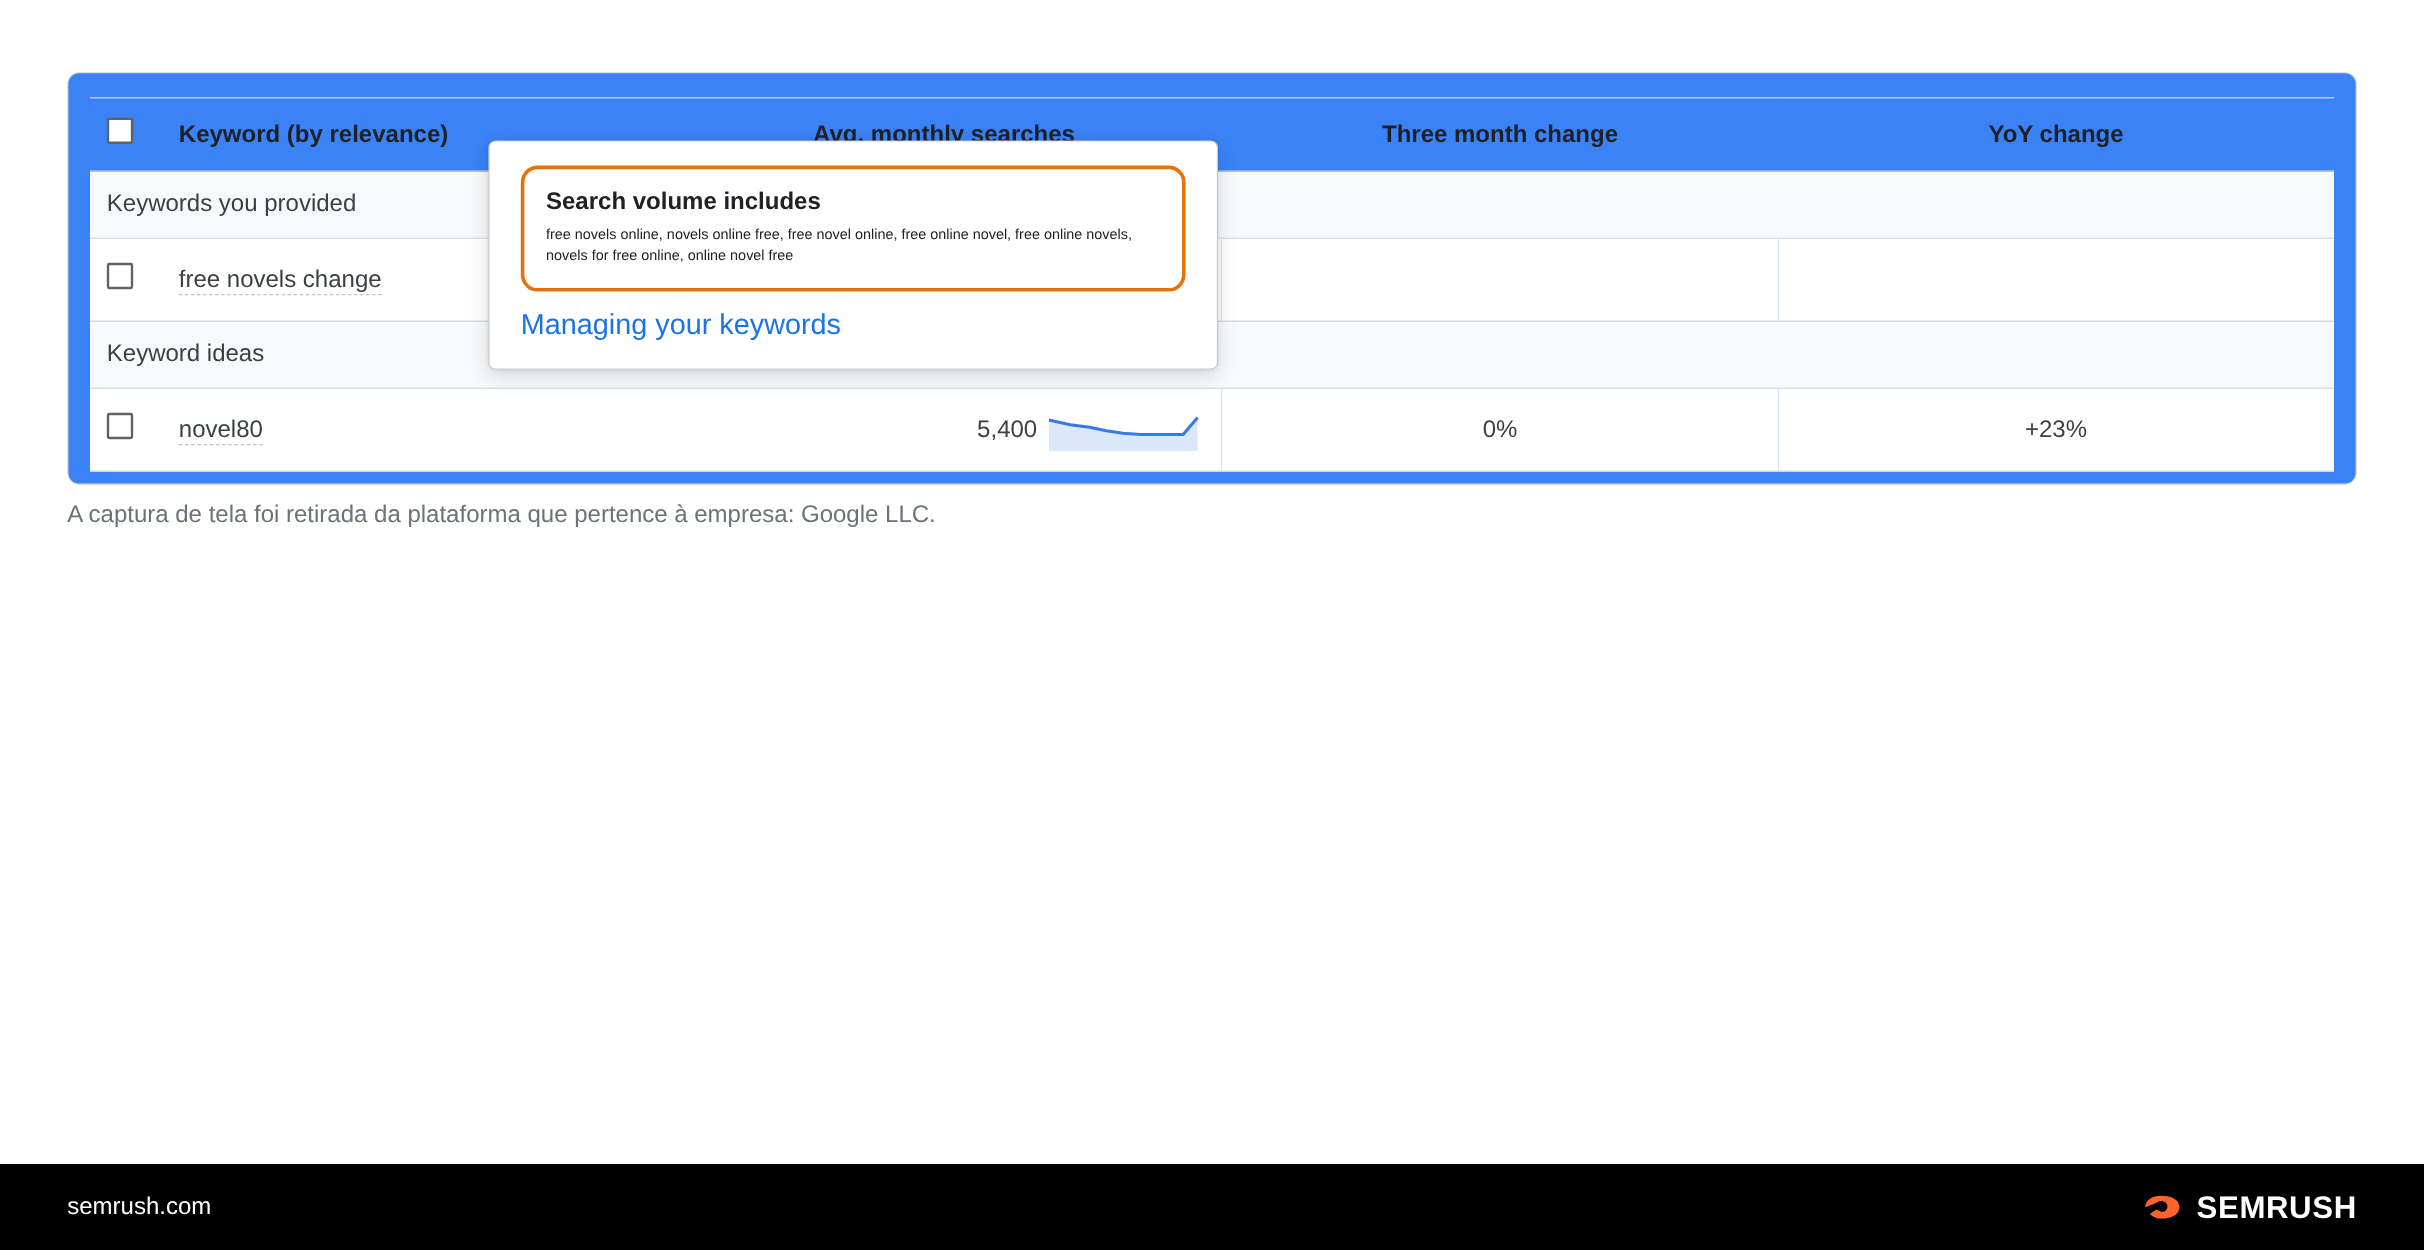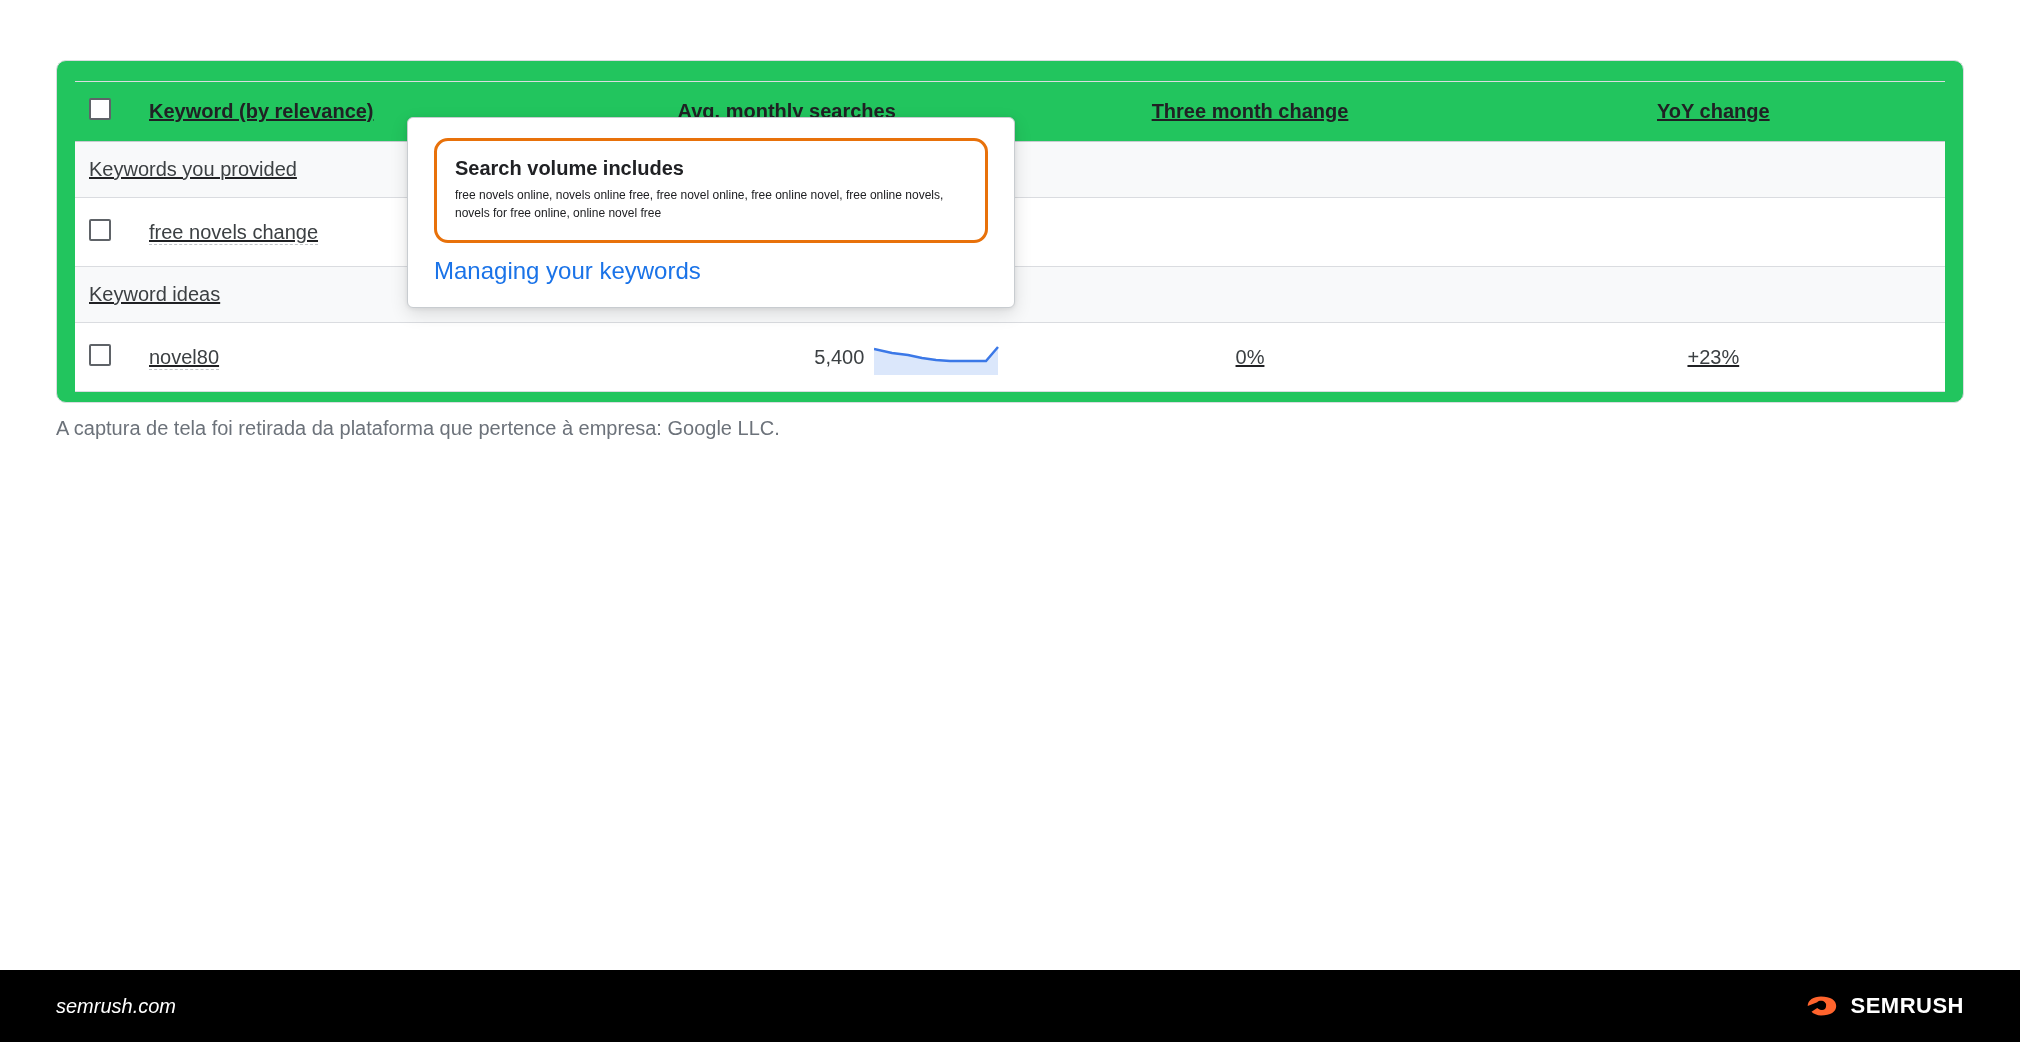--- a/index.html
+++ b/index.html
@@ -13,23 +13,22 @@
     min-height: 100vh;
   }
   .main {
     flex: 1;
     padding: 60px 56px 20px 56px;
   }
   .card {
     border: 1px solid #dadce0;
     border-radius: 10px;
     overflow: hidden;
-    background: #22c55e;
+    background: #3b82f6;
     box-shadow: 0 0 0 rgba(0,0,0,0);
-    text-decoration: underline;
   }
   .inner {
     padding: 20px 18px 10px 18px;
     position: relative;
   }
   table {
     width: 100%;
     border-collapse: collapse;
     table-layout: fixed;
   }
@@ -135,31 +134,30 @@
     background: #000;
     color: #fff;
     display: flex;
     align-items: center;
     justify-content: space-between;
     padding: 20px 56px;
     height: 72px;
   }
   .footer .site {
     font-size: 20px;
-    font-style: italic;
   }
   .brand {
     display: flex;
     align-items: center;
     gap: 10px;
   }
   .brand svg.logo-mark { width: 38px; height: 38px; }
   .brand .logo-text {
     font-weight: 800;
-    font-size: 22px;
+    font-size: 26px;
     letter-spacing: 0.5px;
   }
 </style>
 </head>
 <body>
 
 <div class="main">
   <div class="card">
     <div class="inner">
       <table>

